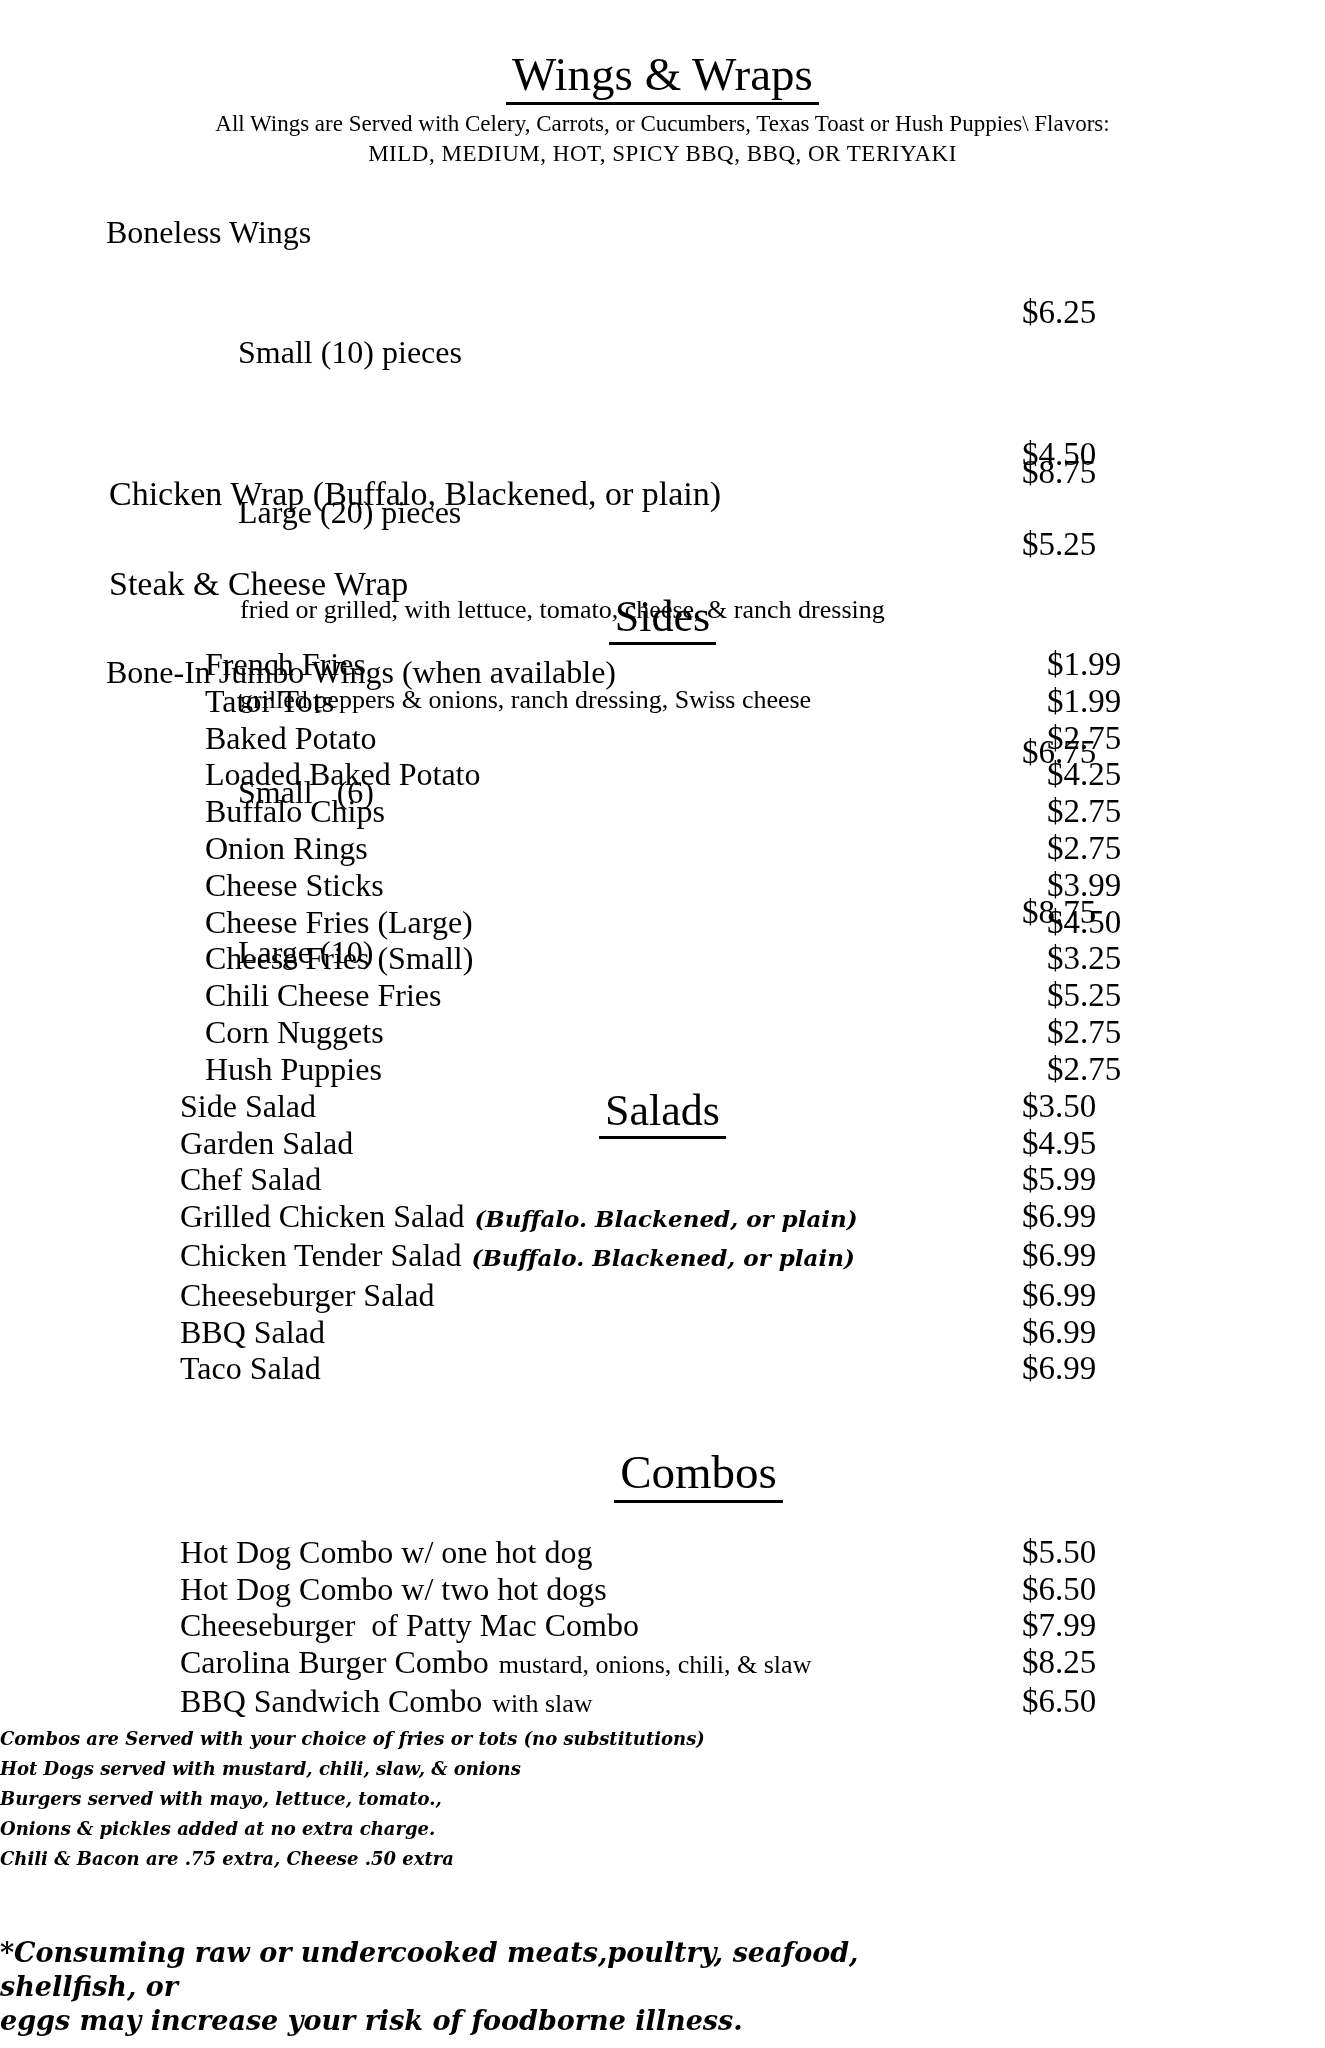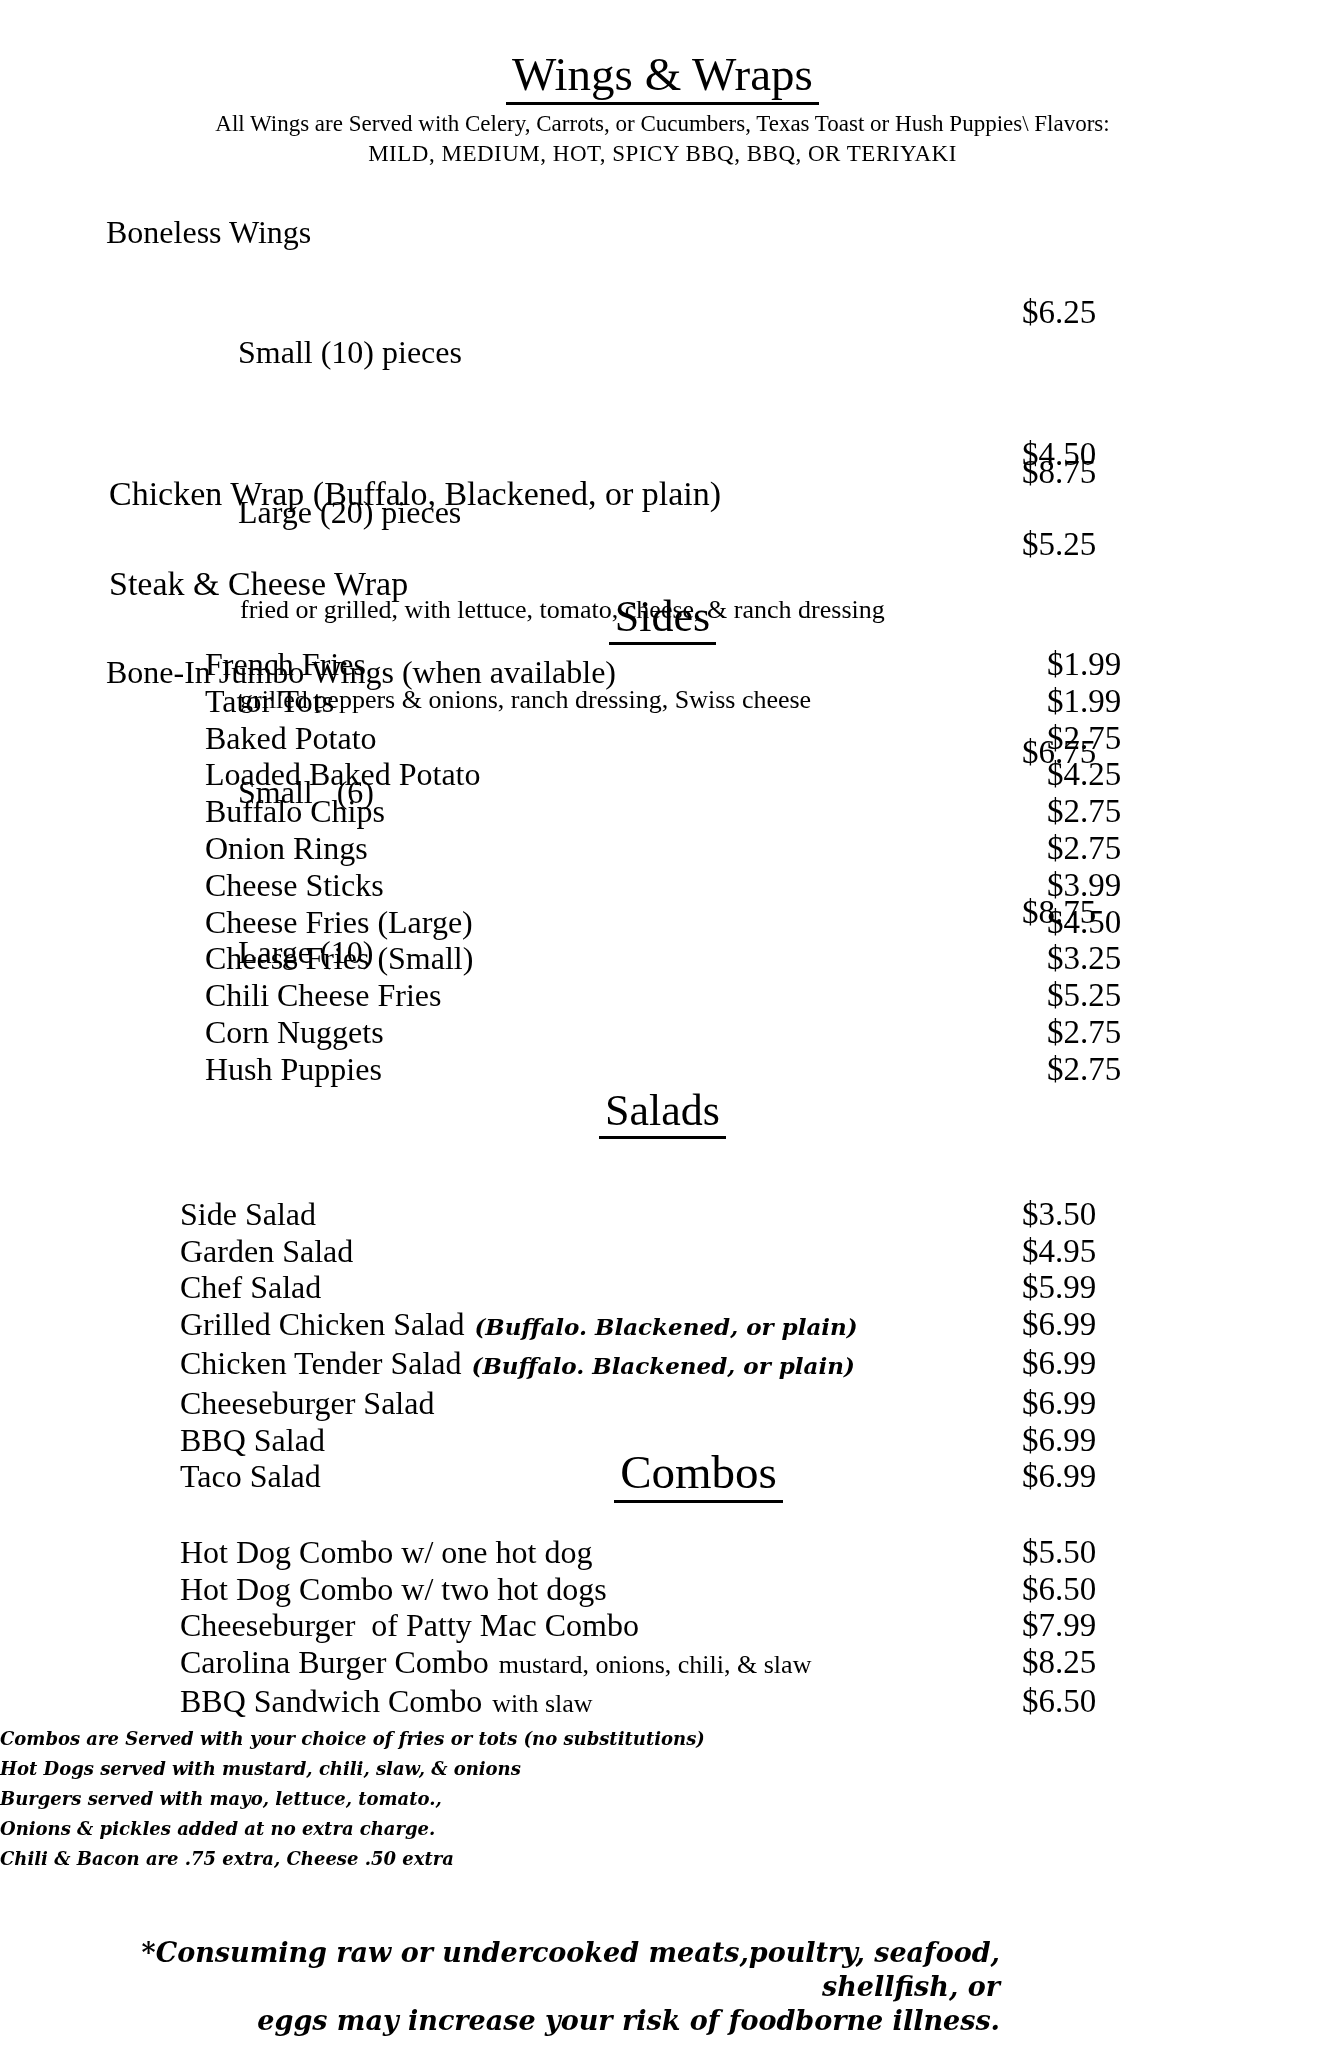--- a/index.html
+++ b/index.html
@@ -36,40 +36,40 @@
   .wrap-row{font-size:34px;line-height:40px;}
 
   #sec-sides-head{top:592px;}
   #sec-salads-head{top:1086px;text-align:center;}
   #sec-combos-head{top:1446px;padding-left:36px;}
   .section-title{font-size:44px;line-height:1.12;}
   #sec-combos-head .uhead{font-size:47px;}
 
   #sec-sides-items{top:646px;}
   #sec-sides-items .row{line-height:36.8px;margin-left:25px;}
-  #sec-salads-items{top:1196px;}
+  #sec-salads-items{top:1088px;}
   #sec-salads-items .row{line-height:36.6px;}
   #sec-combos-items{top:1534px;}
   #sec-combos-items .row{line-height:36.6px;}
 
   .note-bold{
     font-family:"DejaVu Serif", serif;
     font-weight:bold;font-style:italic;
     font-size:23px;margin-left:10px;
   }
   .note-plain{font-size:26px;margin-left:10px;}
 
   #sec-notes{
     top:1724px;width:1024px;text-align:left;
     font-family:"DejaVu Serif", serif;
     font-weight:bold;font-style:italic;
     font-size:18px;line-height:30px;
   }
   #sec-disclaimer{
-    top:1936px;width:1000px;text-align:right;
+    top:1936px;width:1000px;text-align:left;
     font-family:"DejaVu Serif", serif;
     font-weight:bold;font-style:italic;
     font-size:27px;line-height:34px;
   }
 </style>
 </head>
 <body>
 
 <div class="page">
 

